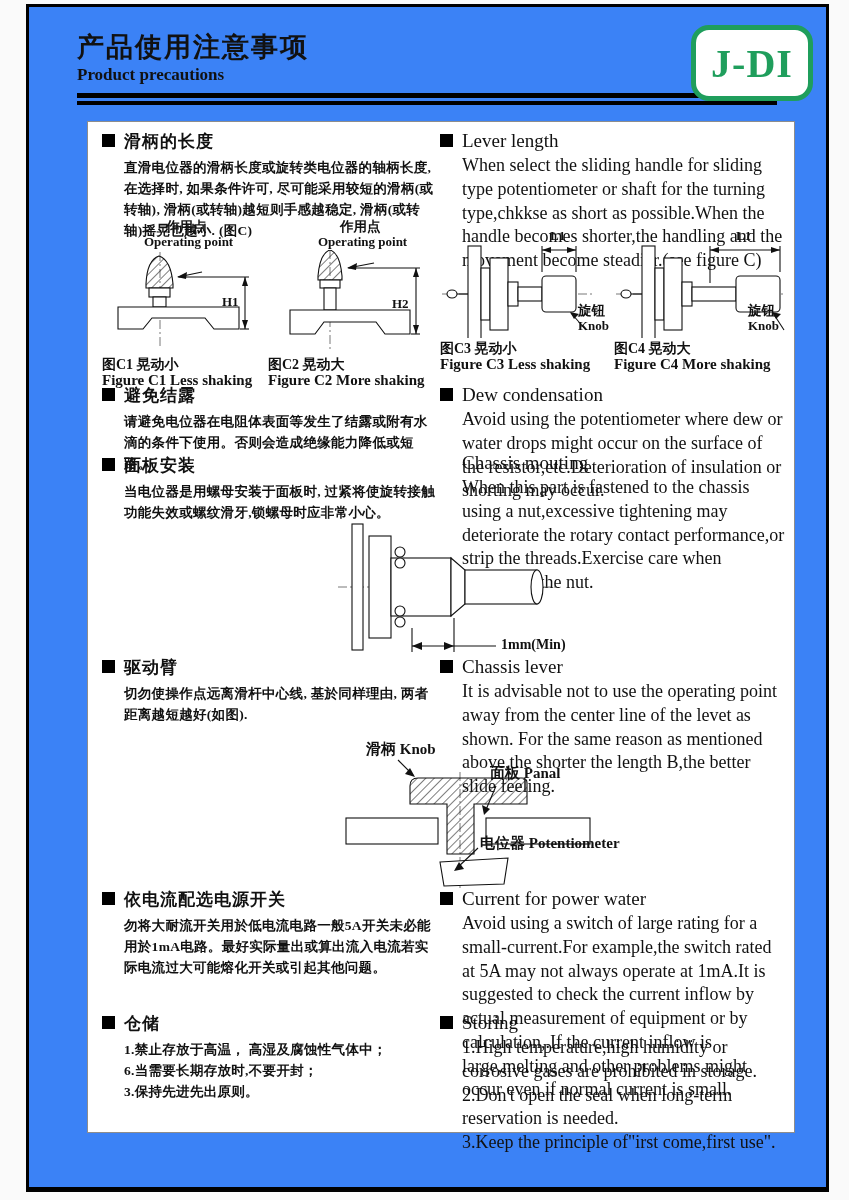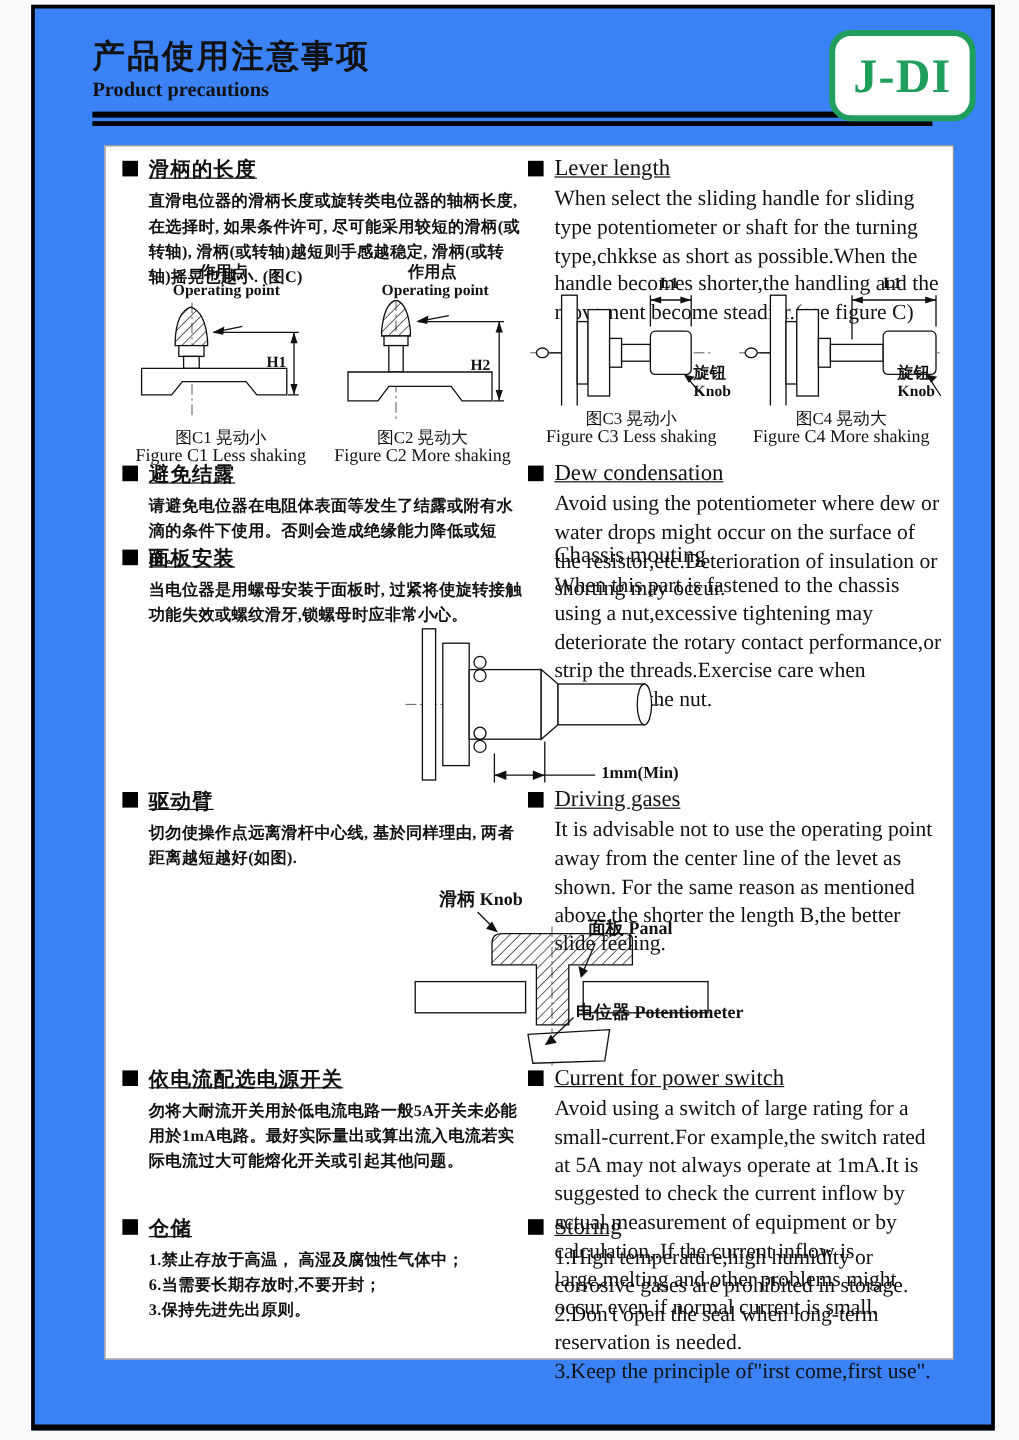--- a/index.html
+++ b/index.html
@@ -26,34 +26,34 @@
     color:#1f9e5c;font-size:40px;font-weight:bold;letter-spacing:1px;background:#fff;
   }
   
   .content{
     position:absolute;left:58px;top:114px;width:706px;height:1010px;
     border:1px solid #8d8d8d;background:#fff;
   }
   .blk{position:absolute;}
   .col-l{left:14px;width:334px;}
   .col-r{left:352px;width:348px;}
-  .sec-head{display:flex;align-items:flex-start;text-decoration:underline;}
+  .sec-head{display:flex;align-items:flex-start;}
   .sq{flex:0 0 auto;width:13px;height:13px;background:#000;margin:4px 9px 0 0;}
   .t-zh{font-size:17px;font-weight:bold;letter-spacing:1px;}
   .t-en{font-size:19px;}
   .body-zh{margin-left:22px;font-size:13.5px;font-weight:bold;line-height:1.55;letter-spacing:.3px;margin-top:5px;}
   .body-en{margin-left:22px;font-size:18px;line-height:1.32;margin-top:2px;}
   .body-en div, .body-zh div{margin:0;}
   .indent{margin-left:22px;}
   
   .fig{position:absolute;}
   .fig svg{position:absolute;left:0;}
   .lbl{position:absolute;font-size:13px;font-weight:bold;white-space:nowrap;}
   .lbl-zh{font-size:13.5px;}
-  .cap{position:absolute;width:100%;text-align:center;font-weight:normal;white-space:nowrap;}
+  .cap{position:absolute;width:100%;text-align:left;font-weight:bold;white-space:nowrap;}
   .cap-zh{font-size:14px;}
   .cap-en{font-size:15px;}
   .diag-lbl{position:absolute;font-size:15px;font-weight:bold;white-space:nowrap;}
   svg line, svg path, svg rect, svg ellipse, svg circle, svg polygon.ln{stroke:#111;stroke-width:1.1;}
   svg .wf{fill:#fff;}
   svg .cl{stroke:#555;stroke-width:.8;stroke-dasharray:9 3 2 3;}
   svg .ah{fill:#111;stroke:none;}
 </style>
 </head>
 <body>
@@ -235,21 +235,21 @@
     <div class="blk col-l" style="top:534px">
       <div class="sec-head">
         <span class="sq"></span>
         <span class="t-zh">驱动臂</span>
       </div>
       <div class="body-zh">切勿使操作点远离滑杆中心线, 基於同样理由, 两者距离越短越好(如图).</div>
     </div>
     <div class="blk col-r" style="top:534px">
       <div class="sec-head">
         <span class="sq"></span>
-        <span class="t-en">Driving gases</span>
+        <span class="t-en">Chassis lever</span>
       </div>
       <div class="body-en">It is advisable not to use the operating point away from the center line of the levet as shown. For the same reason as mentioned above,the shorter the length B,the better slide feeling.</div>
     </div>
 
     <div class="fig" style="left:250px;top:616px;width:295px;height:152px">
       <svg style="top:0" width="295" height="152" viewBox="0 0 295 152">
         <defs>
           <pattern id="hB" width="6" height="6" patternTransform="rotate(45)" patternUnits="userSpaceOnUse">
             <line x1="0" y1="0" x2="0" y2="6" stroke="#333" stroke-width="1.3"></line>
           </pattern>
@@ -274,21 +274,21 @@
     <div class="blk col-l" style="top:766px">
       <div class="sec-head">
         <span class="sq"></span>
         <span class="t-zh">依电流配选电源开关</span>
       </div>
       <div class="body-zh">勿将大耐流开关用於低电流电路一般5A开关未必能用於1mA电路。最好实际量出或算出流入电流若实际电流过大可能熔化开关或引起其他问题。</div>
     </div>
     <div class="blk col-r" style="top:766px">
       <div class="sec-head">
         <span class="sq"></span>
-        <span class="t-en">Current for power switch</span>
+        <span class="t-en">Current for power water</span>
       </div>
       <div class="body-en">Avoid using a switch of large rating for a small-current.For example,the switch rated at 5A may not always operate at 1mA.It is suggested to check the current inflow by actual measurement of equipment or by calculation,.If the current inflow is large,melting and other problems might occur even if normal current is small.</div>
     </div>
 
     <div class="blk col-l" style="top:890px">
       <div class="sec-head">
         <span class="sq"></span>
         <span class="t-zh">仓储</span>
       </div>
       <div class="body-zh">

